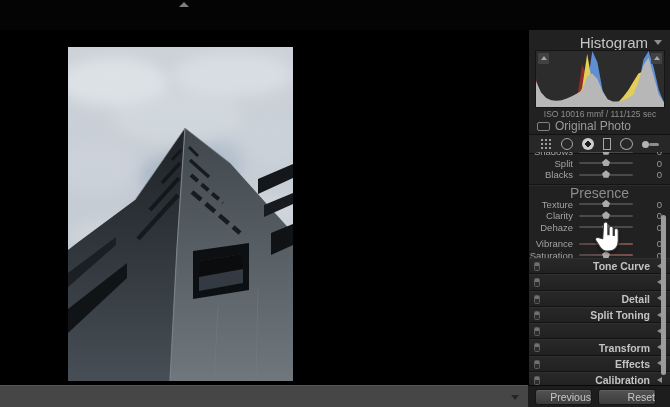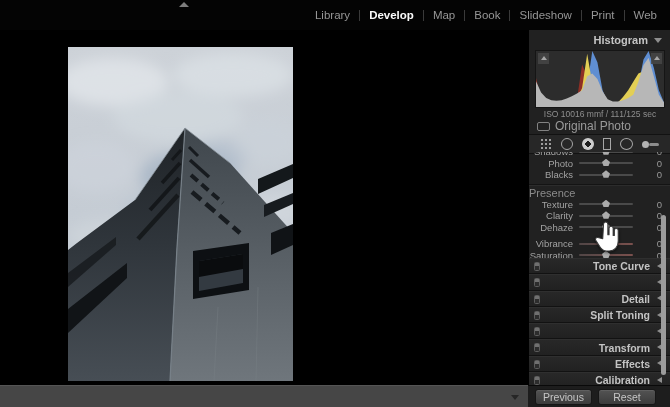--- a/index.html
+++ b/index.html
@@ -20,21 +20,21 @@
   .photo{position:absolute;left:68px;top:17px;width:225px;height:334px;}
 
   
   .toolbar{position:absolute;left:0;top:385px;width:528px;height:22px;background:#464646;border-top:1px solid #555;}
   .toolbar-collapse{position:absolute;right:9px;top:9px;width:0;height:0;
     border-left:4.5px solid transparent;border-right:4.5px solid transparent;border-top:5px solid #262626;}
 
   
   .aside{position:absolute;left:528px;top:30px;width:142px;height:355px;background:#212121;border-left:1px solid #000;box-sizing:border-box;}
   .hist-header{position:absolute;top:4px;right:8px;display:flex;align-items:center;gap:6px;}
-  .hist-title{color:#c5c5c5;font-size:11px;font-weight:bold;padding-left:32px;}
+  .hist-title{color:#c5c5c5;font-size:15px;font-weight:normal;padding-left:32px;}
   .tri-down{width:0;height:0;border-left:4px solid transparent;border-right:4px solid transparent;border-top:5px solid #8e8e8e;}
   .hist-box{position:absolute;left:6px;top:20px;width:128px;height:56px;background:#2c2c2c;border:1px solid #151515;}
   .hist-box svg{position:absolute;left:0;bottom:0;width:100%;height:100%;}
   .clip-ind{position:absolute;top:2px;width:11px;height:11px;background:rgba(70,70,70,.85);z-index:3;}
   .clip-ind span{position:absolute;left:2.5px;top:3px;width:0;height:0;
     border-left:3px solid transparent;border-right:3px solid transparent;border-bottom:4px solid #a5a5a5;}
   .clip-l{left:2px;} .clip-r{right:2px;}
   .exif{position:absolute;left:8px;right:7px;top:79px;display:flex;justify-content:center;color:#8f8f8f;font-size:8.5px;}
   .origphoto{position:absolute;left:8px;top:90px;height:12px;display:flex;align-items:center;gap:5px;}
   .origphoto .ic{width:13px;height:9px;border:1px solid #828282;border-radius:2px;box-sizing:border-box;}
@@ -56,67 +56,52 @@
   .basic{position:absolute;left:0;top:122px;width:100%;height:107px;overflow:hidden;}
   .srow{height:11.5px;display:flex;align-items:center;padding-right:8px;}
   .srow.cut{margin-top:-6px;}
   .srow .lbl{width:50px;text-align:right;color:#a2a2a2;font-size:9.5px;padding-right:6px;box-sizing:border-box;white-space:nowrap;}
   .srow .track{position:relative;width:54px;height:2px;background:#4a4a4a;border-radius:1px;}
   .srow .track.colored{background:linear-gradient(90deg,#514646,#7a504d);}
   .srow .thumb{position:absolute;left:50%;top:-3.5px;margin-left:-4px;width:8px;height:7.5px;background:#ababab;
     clip-path:polygon(50% 0,100% 42%,80% 100%,20% 100%,0 42%);}
   .srow .val{flex:1;text-align:right;color:#9a9a9a;font-size:9.5px;}
   .sdiv{height:1px;background:#141414;border-bottom:1px solid #2c2c2c;margin:3px 0 2px 0;}
-  .presence{height:11px;line-height:11px;color:#8c8c8c;font-size:11px;}
+  .presence{height:11px;line-height:11px;text-align:center;color:#8c8c8c;font-size:14px;}
   .sgap{height:5px;}
 
   .panels{position:absolute;left:0;top:228px;width:100%;}
   .prow{height:16.3px;position:relative;background:linear-gradient(#282828,#212121);
     border-top:1px solid #2f2f2f;border-bottom:1px solid #121212;box-sizing:border-box;
     display:flex;align-items:center;}
   .ptoggle{position:absolute;left:5px;top:3px;width:6px;height:9px;border:1px solid #5c5c5c;border-radius:1.5px;
     background:linear-gradient(#707070 0 40%,#2d2d2d 40%);box-sizing:border-box;}
   .plabel{flex:1;text-align:right;color:#c3c3c3;font-size:10.5px;font-weight:bold;padding-right:20px;white-space:nowrap;}
   .plabel .sec{color:#7a7a7a;font-weight:normal;}
   .parrow{position:absolute;right:8px;top:50%;margin-top:-3.5px;width:0;height:0;
     border-top:3.5px solid transparent;border-bottom:3.5px solid transparent;border-right:5px solid #8e8e8e;}
   .scrollthumb{position:absolute;right:4px;top:185px;width:5px;height:160px;background:#9c9c9c;border-radius:2.5px;z-index:6;}
 
   
   .sidefooter{position:absolute;left:528px;top:385px;width:142px;height:22px;background:#1d1d1d;
     border-top:1px solid #090909;box-sizing:border-box;}
   .btn{position:absolute;top:3px;height:16px;background:linear-gradient(#535353,#3c3c3c);
-    border:1px solid #161616;border-radius:3px;color:#c6c6c6;font-size:10.5px;text-align:center;
+    border:1px solid #161616;border-radius:3px;color:#c6c6c6;font-size:10.5px;text-align:right;
     line-height:15px;box-sizing:border-box;box-shadow:inset 0 1px 0 rgba(255,255,255,.08);}
   .btn-prev{left:7px;width:57px;} .btn-reset{left:70px;width:58px;}
 
   
   .cursor{position:absolute;left:594px;top:221px;width:27px;height:32px;z-index:50;
     filter:drop-shadow(0 1.5px 1.5px rgba(0,0,0,.6));}
 </style>
 </head>
 <body>
 
 <div class="topbar">
   <div class="top-collapse"></div>
-  <div class="nav">
-    <span class="nav-item">Library</span>
-    <span class="nav-sep"></span>
-    <span class="nav-item active">Develop</span>
-    <span class="nav-sep"></span>
-    <span class="nav-item">Map</span>
-    <span class="nav-sep"></span>
-    <span class="nav-item">Book</span>
-    <span class="nav-sep"></span>
-    <span class="nav-item">Slideshow</span>
-    <span class="nav-sep"></span>
-    <span class="nav-item">Print</span>
-    <span class="nav-sep"></span>
-    <span class="nav-item">Web</span>
-  </div>
 </div>
 
 <div class="content">
   <div class="photo">
     <svg viewBox="0 0 225 334" width="225" height="334">
       <defs>
         <linearGradient id="sky" x1="0" y1="0" x2="0" y2="1">
           <stop offset="0" stop-color="#cdd2d8"></stop>
             <stop offset=".5" stop-color="#c5ccd4"></stop>
             <stop offset="1" stop-color="#bac2cc"></stop>
@@ -238,21 +223,21 @@
 
   <div class="basic">
     <div class="srow cut">
       <span class="lbl">Shadows</span>
       <span class="track">
           <span class="thumb"></span>
         </span>
       <span class="val">0</span>
     </div>
     <div class="srow">
-      <span class="lbl">Photo</span>
+      <span class="lbl">Split</span>
       <span class="track">
           <span class="thumb"></span>
         </span>
       <span class="val">0</span>
     </div>
     <div class="srow">
       <span class="lbl">Blacks</span>
       <span class="track">
           <span class="thumb"></span>
         </span>

